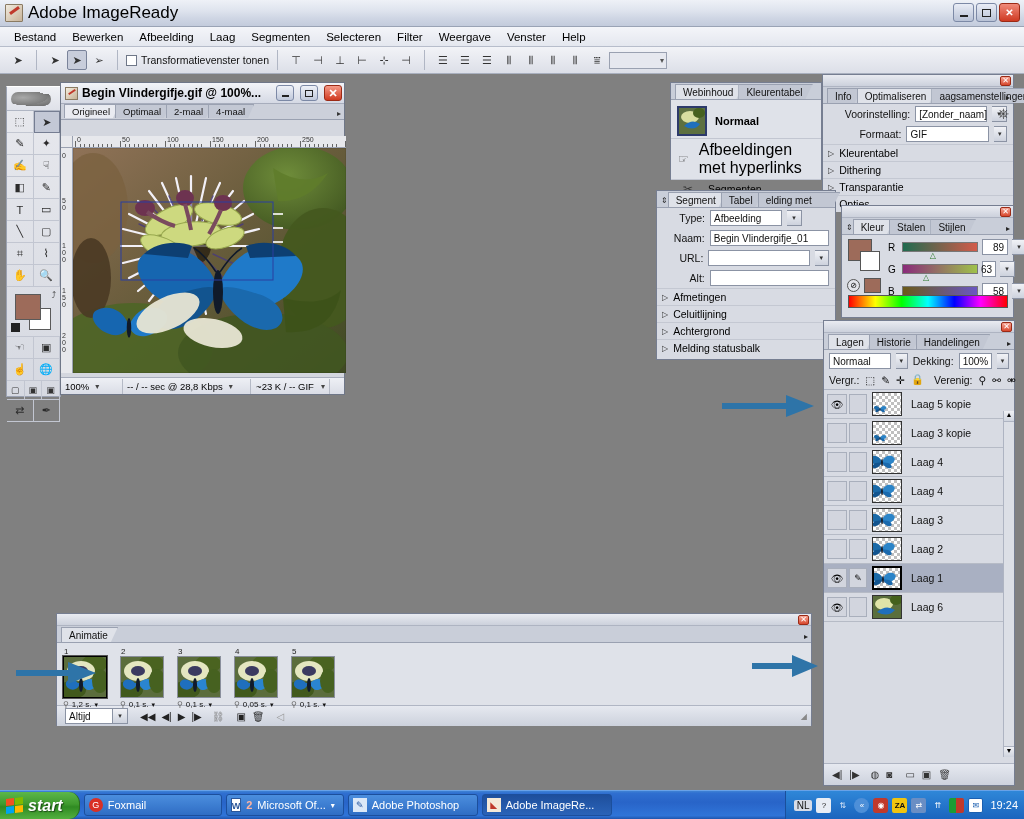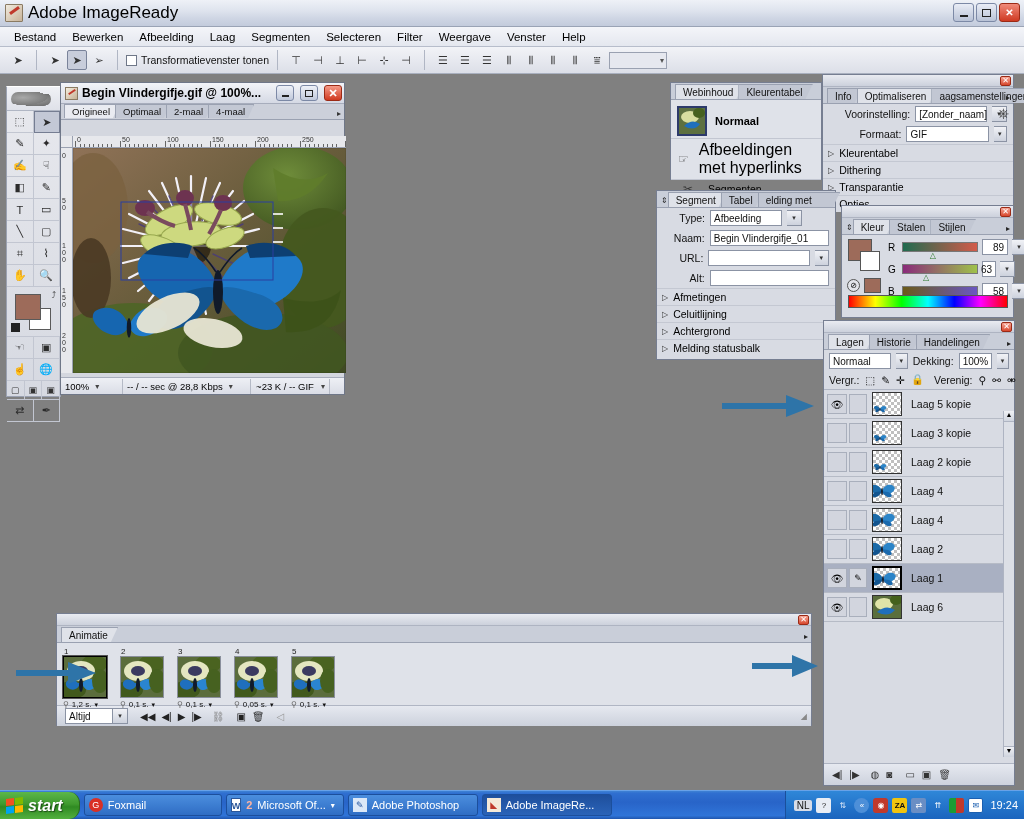--- a/index.html
+++ b/index.html
@@ -754,29 +754,29 @@
                 <path d="M0 2 C 12 30 40 48 58 40 C 72 32 62 12 40 6 Z" fill="#1a69ad"></path>
                 <ellipse cx="0" cy="4" rx="6" ry="24" fill="#101a2a"></ellipse>
               </g>
             </svg></div>
           <span class="lyrname">Laag 3 kopie</span>
         </div>
         <div class="lyr">
           <div class="eye"></div>
           <div class="lnk"></div>
           <div class="thumb"><svg width="28" height="22" viewBox="0 0 28 22">
-              <g transform="translate(7,16) scale(0.075)">
+              <g transform="translate(9,11) scale(0.15)">
                 <path d="M0 0 C -14 -40 -50 -48 -74 -34 C -90 -22 -74 6 -48 16 C -26 26 -8 18 0 0 Z" fill="#1b6aa8"></path>
                 <path d="M0 0 C 16 -42 54 -50 78 -32 C 96 -18 76 10 46 20 C 22 28 6 18 0 0 Z" fill="#2b84c8"></path>
                 <path d="M0 2 C -10 28 -36 46 -56 40 C -70 34 -62 12 -40 6 Z" fill="#12548f"></path>
                 <path d="M0 2 C 12 30 40 48 58 40 C 72 32 62 12 40 6 Z" fill="#1a69ad"></path>
                 <ellipse cx="0" cy="4" rx="6" ry="24" fill="#101a2a"></ellipse>
               </g>
             </svg></div>
-          <span class="lyrname">Laag 2 kopie</span>
+          <span class="lyrname">Laag 4</span>
         </div>
         <div class="lyr">
           <div class="eye"></div>
           <div class="lnk"></div>
           <div class="thumb"><svg width="28" height="22" viewBox="0 0 28 22">
               <g transform="translate(9,11) scale(0.15)">
                 <path d="M0 0 C -14 -40 -50 -48 -74 -34 C -90 -22 -74 6 -48 16 C -26 26 -8 18 0 0 Z" fill="#1b6aa8"></path>
                 <path d="M0 0 C 16 -42 54 -50 78 -32 C 96 -18 76 10 46 20 C 22 28 6 18 0 0 Z" fill="#2b84c8"></path>
                 <path d="M0 2 C -10 28 -36 46 -56 40 C -70 34 -62 12 -40 6 Z" fill="#12548f"></path>
                 <path d="M0 2 C 12 30 40 48 58 40 C 72 32 62 12 40 6 Z" fill="#1a69ad"></path>
@@ -790,21 +790,21 @@
           <div class="lnk"></div>
           <div class="thumb"><svg width="28" height="22" viewBox="0 0 28 22">
               <g transform="translate(9,11) scale(0.15)">
                 <path d="M0 0 C -14 -40 -50 -48 -74 -34 C -90 -22 -74 6 -48 16 C -26 26 -8 18 0 0 Z" fill="#1b6aa8"></path>
                 <path d="M0 0 C 16 -42 54 -50 78 -32 C 96 -18 76 10 46 20 C 22 28 6 18 0 0 Z" fill="#2b84c8"></path>
                 <path d="M0 2 C -10 28 -36 46 -56 40 C -70 34 -62 12 -40 6 Z" fill="#12548f"></path>
                 <path d="M0 2 C 12 30 40 48 58 40 C 72 32 62 12 40 6 Z" fill="#1a69ad"></path>
                 <ellipse cx="0" cy="4" rx="6" ry="24" fill="#101a2a"></ellipse>
               </g>
             </svg></div>
-          <span class="lyrname">Laag 4</span>
+          <span class="lyrname">Laag 3</span>
         </div>
         <div class="lyr">
           <div class="eye"></div>
           <div class="lnk"></div>
           <div class="thumb"><svg width="28" height="22" viewBox="0 0 28 22">
               <g transform="translate(9,11) scale(0.15)">
                 <path d="M0 0 C -14 -40 -50 -48 -74 -34 C -90 -22 -74 6 -48 16 C -26 26 -8 18 0 0 Z" fill="#1b6aa8"></path>
                 <path d="M0 0 C 16 -42 54 -50 78 -32 C 96 -18 76 10 46 20 C 22 28 6 18 0 0 Z" fill="#2b84c8"></path>
                 <path d="M0 2 C -10 28 -36 46 -56 40 C -70 34 -62 12 -40 6 Z" fill="#12548f"></path>
                 <path d="M0 2 C 12 30 40 48 58 40 C 72 32 62 12 40 6 Z" fill="#1a69ad"></path>

